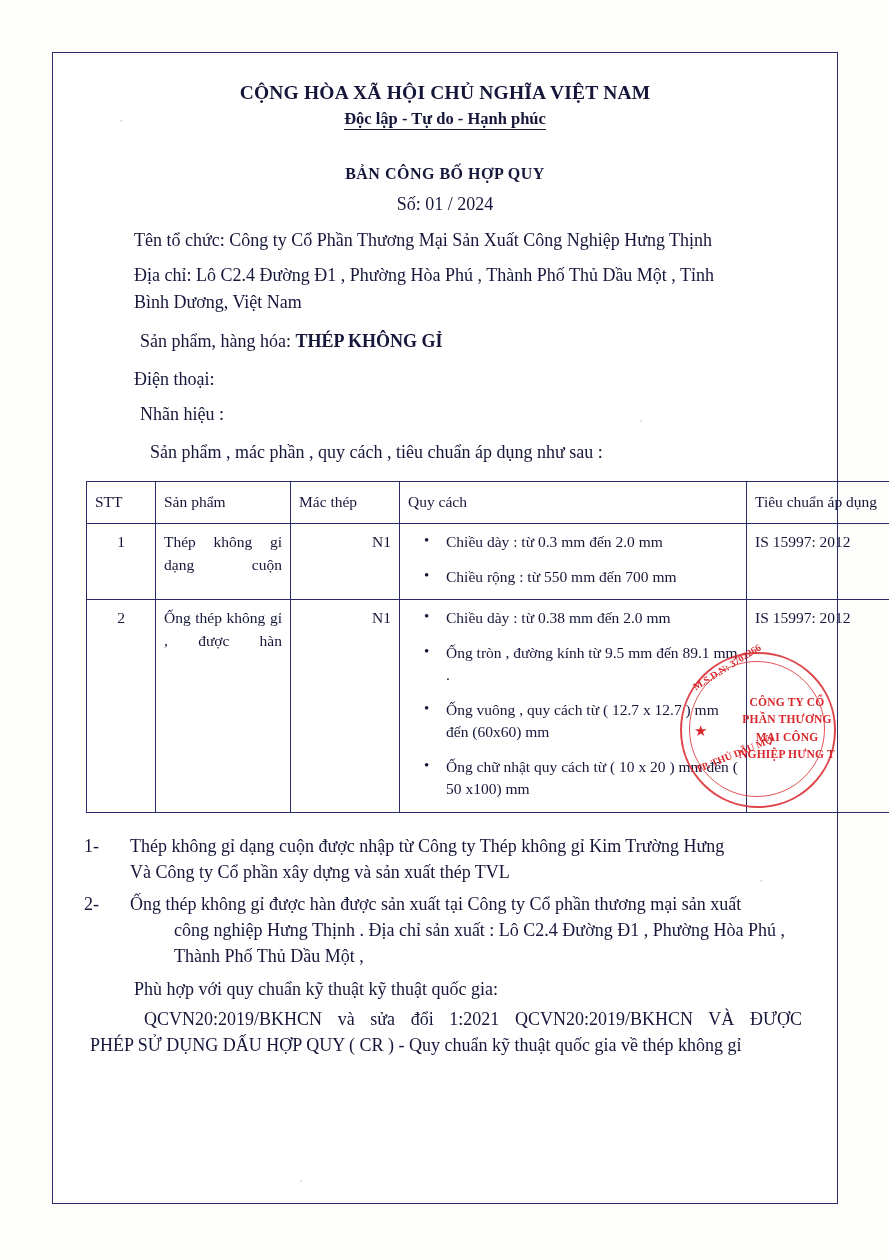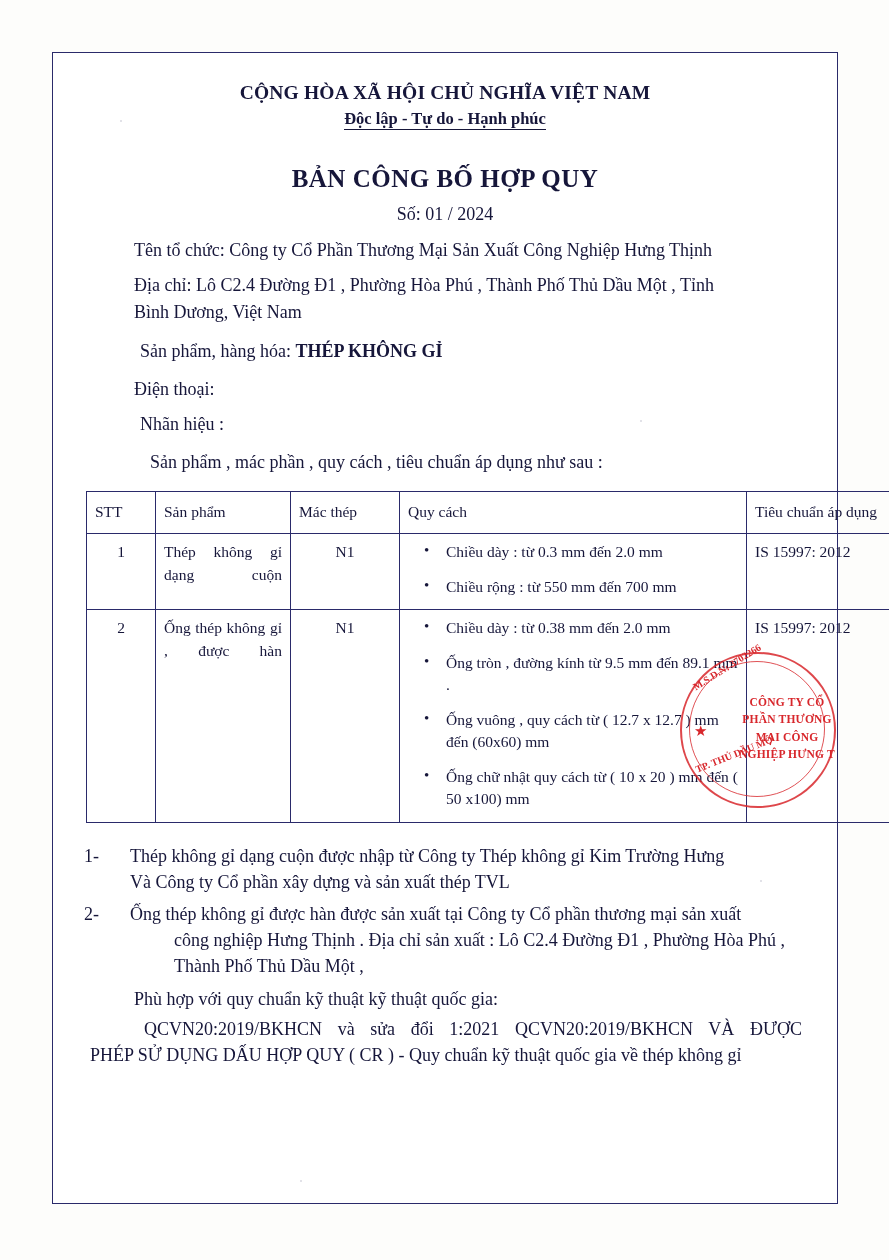--- a/index.html
+++ b/index.html
@@ -54,21 +54,21 @@
     font-size: 16.5px;
     margin-top: 5px;
   }
   .natl-sub span {
     border-bottom: 1.4px solid #16163a;
     padding-bottom: 1px;
   }
   .main-title {
     text-align: center;
     font-weight: bold;
-    font-size: 25px;
+    font-size: 16px;
     margin-top: 36px;
     letter-spacing: 0.5px;
   }
   .doc-number {
     text-align: center;
     font-size: 18px;
     margin-top: 11px;
   }
   .field-line {
     font-size: 18px;
@@ -102,21 +102,21 @@
   table.spec th {
     font-weight: normal;
     text-align: left;
     padding-top: 9px;
     padding-bottom: 10px;
   }
   th.c-stt, td.c-stt { width: 52px; text-align: center; border-radius: 20px; }
   th.c-prod, td.c-prod { width: 118px; }
   th.c-grade, td.c-grade { width: 92px; }
   th.c-grade { text-align: left; }
-  td.c-grade { text-align: center; margin-left: 36px; }
+  td.c-grade { text-align: right; margin-left: 36px; }
   th.c-spec, td.c-spec { width: 330px; margin-top: 48px; }
   th.c-std, td.c-std { width: 132px; }
   td.c-prod { text-align: justify; text-align-last: justify; }
   td.c-spec ul {
     margin: 0;
     padding-left: 38px;
     list-style: none;
   }
   td.c-spec li {
     position: relative;

